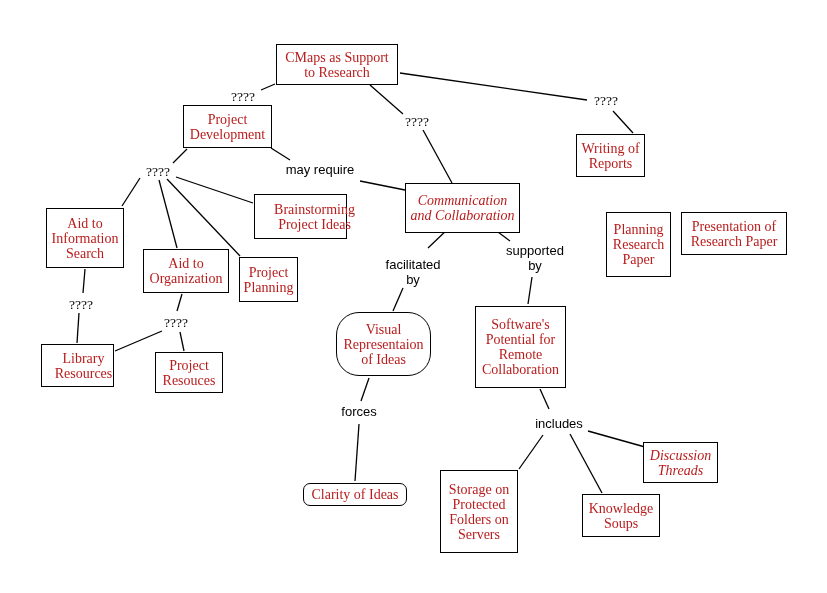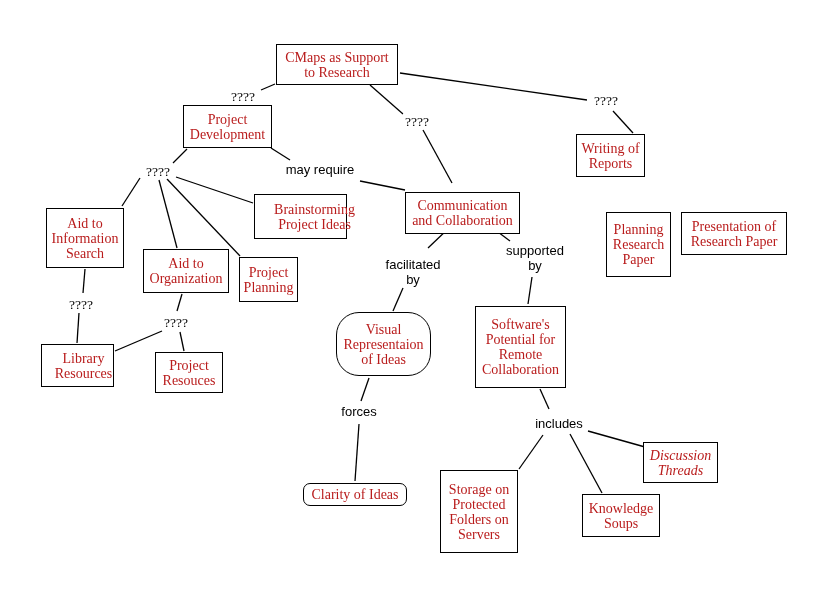--- a/index.html
+++ b/index.html
@@ -90,21 +90,21 @@
       <line x1="180" y1="332" x2="184" y2="351" stroke="#000000" stroke-width="1.3"></line>
       <line x1="162" y1="331" x2="115" y2="351" stroke="#000000" stroke-width="1.3"></line>
     </svg>
 
 <div class="concept" style="left: 276px; top: 44px; width: 122px; height: 41px;">CMaps as Support
 to Research</div>
     <div class="concept" style="left: 183px; top: 105px; width: 89px; height: 43px;">Project
 Development</div>
     <div class="concept" style="left: 576px; top: 134px; width: 69px; height: 43px;">Writing of
 Reports</div>
-    <div class="concept" style="left: 405px; top: 192px; width: 115px; height: 42px;">Communication
+    <div class="concept" style="left: 405px; top: 183px; width: 115px; height: 50px; font-style: italic;">Communication
 and Collaboration</div>
     <div class="concept" style="left: 254px; top: 194px; width: 93px; height: 45px; padding-left: 28px;">Brainstorming
 Project Ideas</div>
     <div class="concept" style="left: 46px; top: 208px; width: 78px; height: 60px;">Aid to
 Information
 Search</div>
     <div class="concept" style="left: 606px; top: 212px; width: 65px; height: 65px;">Planning
 Research
 Paper</div>
     <div class="concept" style="left: 681px; top: 212px; width: 106px; height: 43px;">Presentation of

